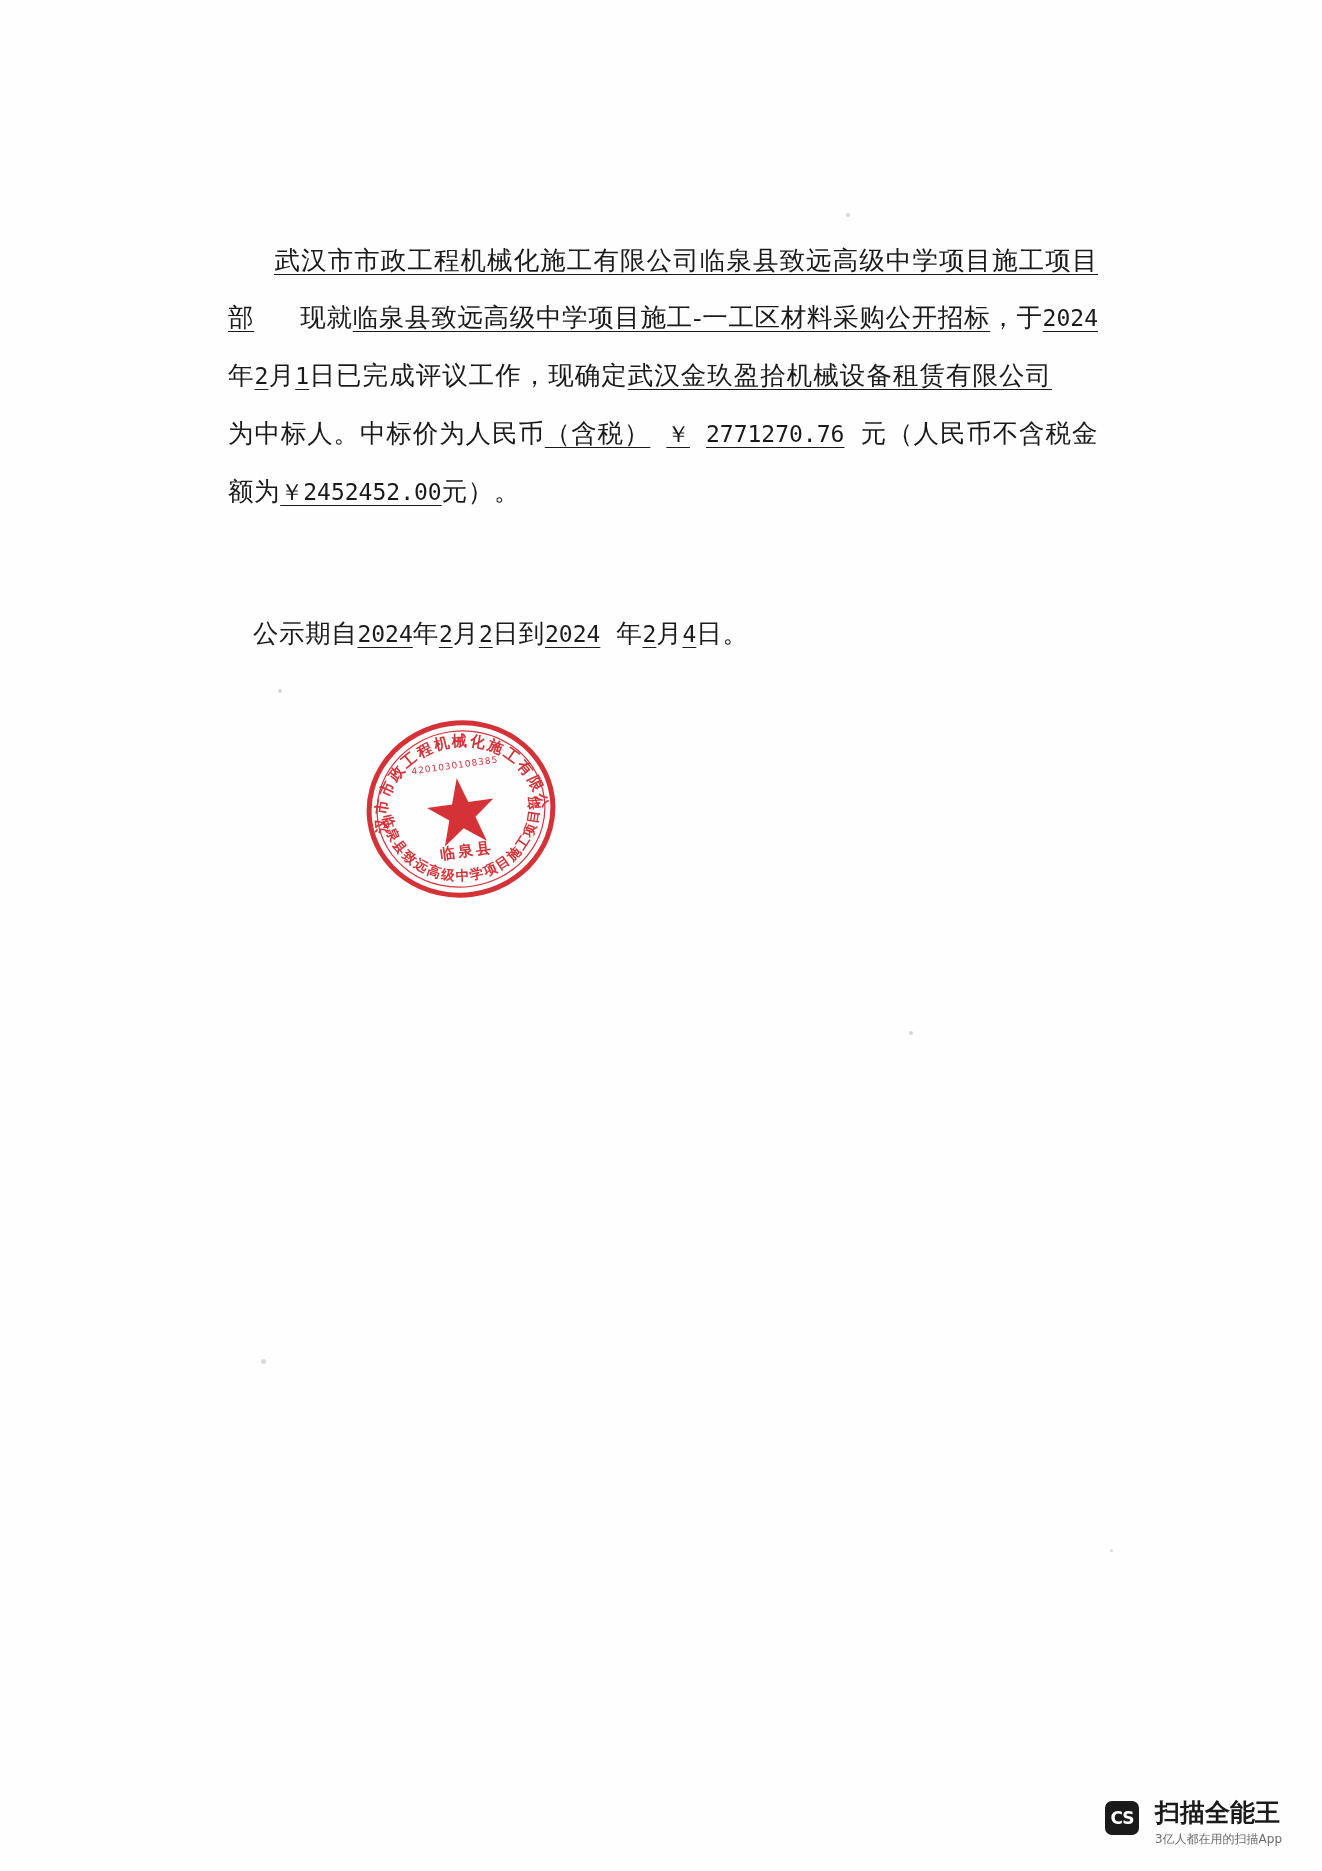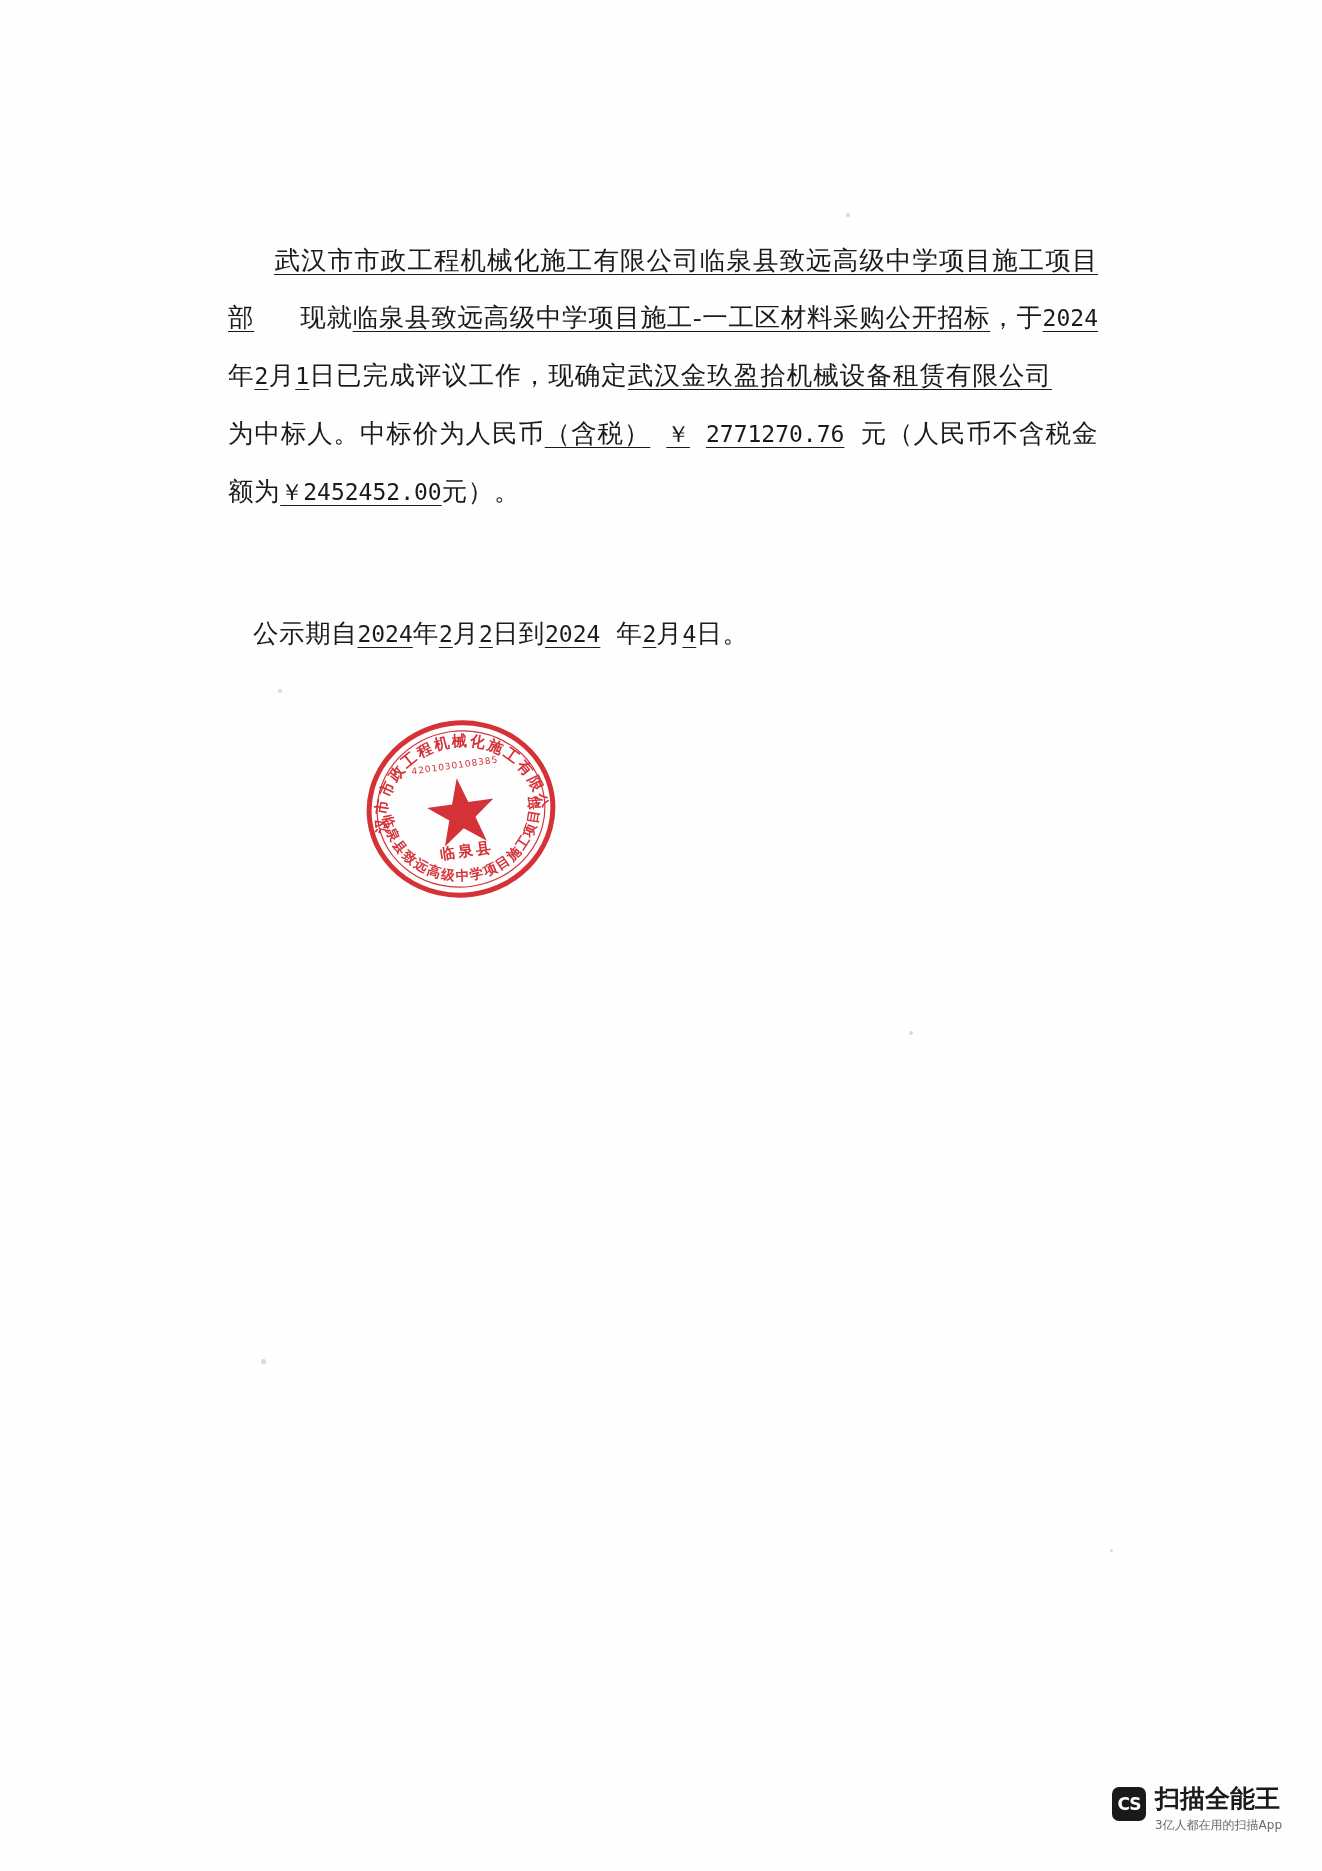--- a/index.html
+++ b/index.html
@@ -106,24 +106,24 @@
     height: 186px;
     pointer-events: none;
     opacity: .93;
   }
   .seal svg { display: block; }
 
   
   .cs-watermark {
     position: absolute;
     right: 40px;
-    bottom: 38px;
+    bottom: 24px;
     display: flex;
     align-items: flex-start;
-    gap: 9px;
+    gap: 16px;
   }
   .cs-logo {
     width: 34px;
     height: 34px;
     background: #1a1a1a;
     border-radius: 7px;
     color: #fff;
     font-family: "DejaVu Sans", "Liberation Sans", sans-serif;
     font-size: 17px;
     font-weight: 700;

